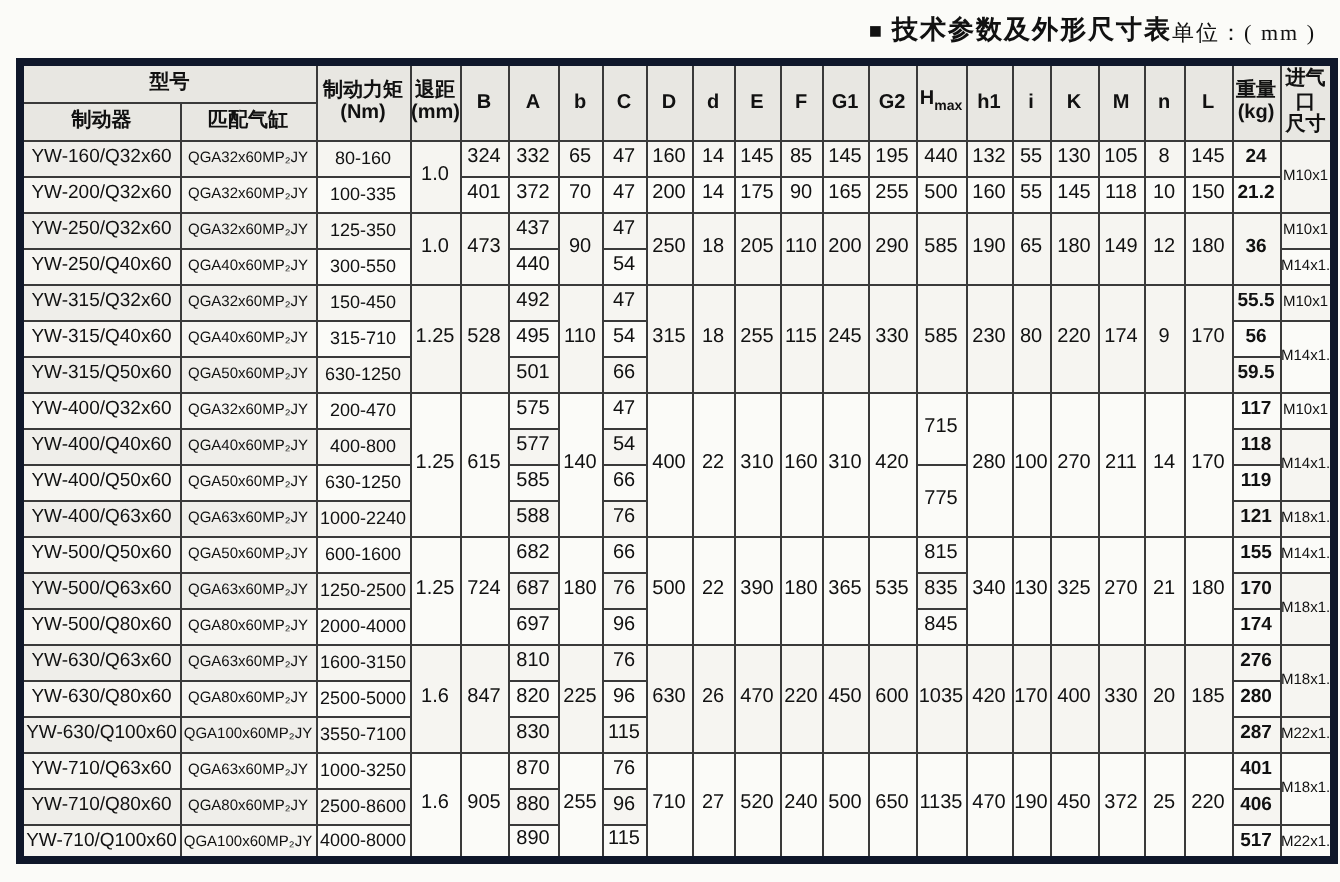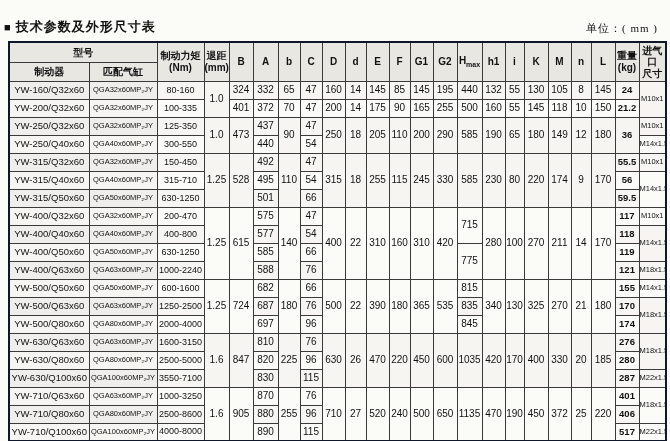--- a/index.html
+++ b/index.html
@@ -5,33 +5,32 @@
   * { box-sizing: border-box; }
   html,body { margin:0; padding:0; }
   body {
     width:670px; height:441px;
     background:#fbfbf8;
     font-family:"Liberation Sans","DejaVu Sans",sans-serif;
     color:#111;
   }
   .page { position:relative; width:670px; height:441px; overflow:hidden; }
   .titlebar {
-    display:flex; justify-content:space-between; align-items:flex-end;
+    display:flex; justify-content:flex-end; align-items:flex-end;
     padding:6px 12px 5px 4px;
-    margin-top:12px;
   }
   .title { font-size:13px; font-weight:bold; letter-spacing:1px; }
   .bullet { font-size:11px; margin-right:4px; }
   .unit { font-size:11px; letter-spacing:1px;font-family:Liberation Serif, serif; }
   table.spec {
     border-collapse:collapse;
     table-layout:fixed;
     width:657px;
     margin-left:8px;
-    border:2px solid #0f172a;
+    border:4px solid #0f172a;
     background:#f5f4f0;
   }
   th, td {
     border:1px solid #3a3a3a;
     text-align:center;
     vertical-align:middle;
     padding:0;
     overflow:hidden;
   }
   thead th {

